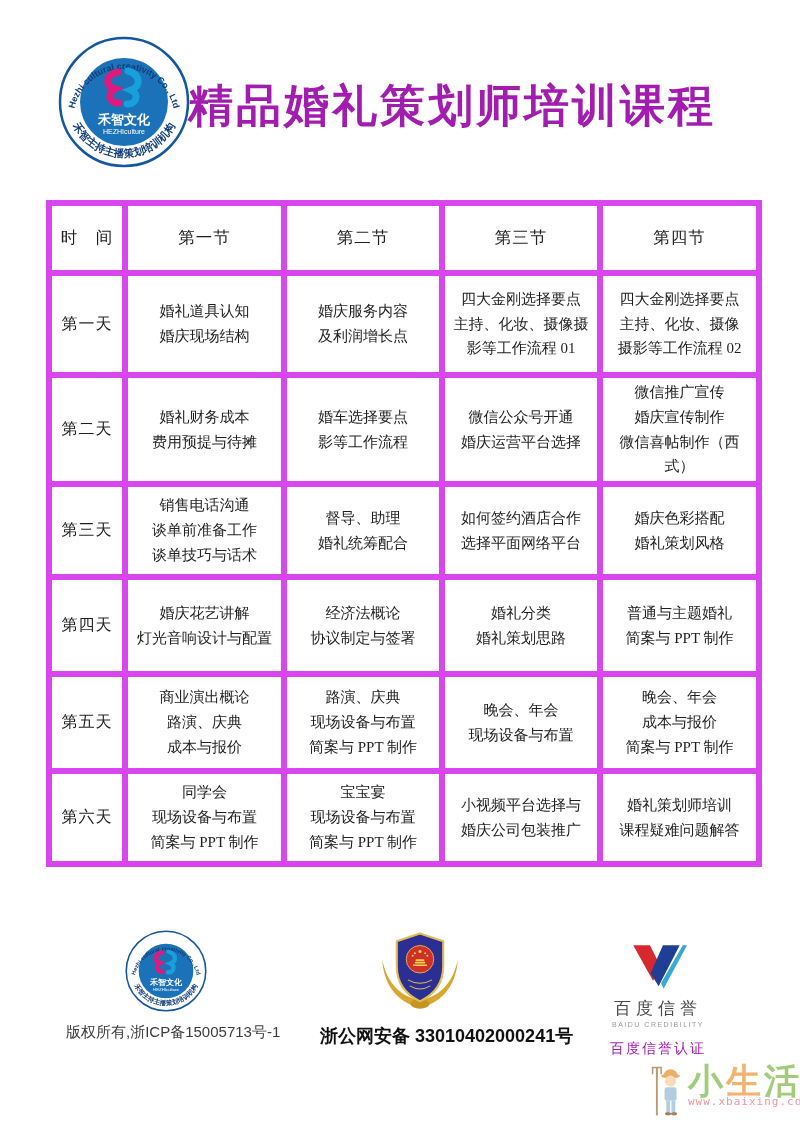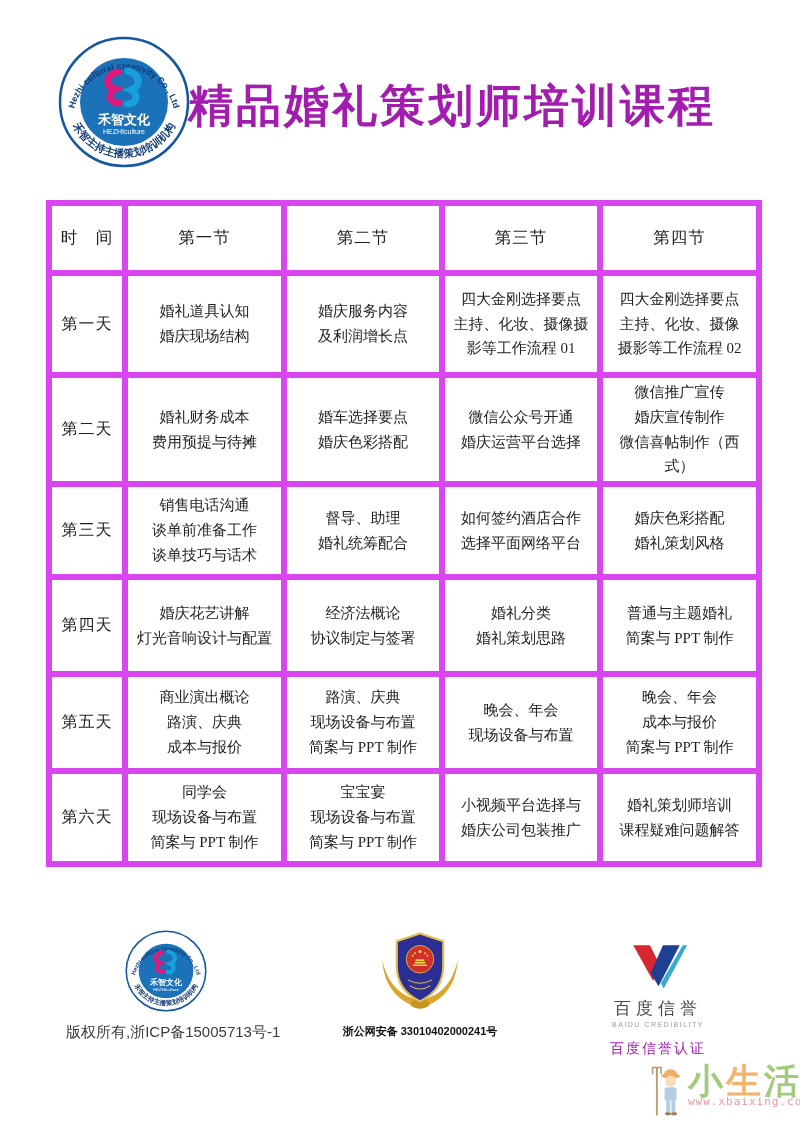--- a/index.html
+++ b/index.html
@@ -33,21 +33,21 @@
   tr.r1 { height:102px; } tr.r2 { height:93px; } tr.r3 { height:93px; }
   tr.r4 { height:97px; } tr.r5 { height:97px; } tr.r6 { height:93px; }
 
   
   .footer-left  { position:absolute; left:66px;  top:930px; width:200px; text-align:center; }
   .footer-left .hezhi-logo-small { position:static; width:82px; height:82px; }
   .icp-text { margin-top:7px; font-size:15px; color:#3c3c3c; white-space:nowrap; }
 
   .footer-center{ position:absolute; left:320px; top:930px; width:200px; text-align:center; }
   .police-badge { width:88px; height:86px; }
-  .police-text  { margin-top:4px; font-size:11px; font-weight:bold; color:#111; white-space:nowrap; }
+  .police-text  { margin-top:4px; font-size:18px; font-weight:bold; color:#111; white-space:nowrap; }
 
   .footer-right { position:absolute; left:578px; top:942px; width:160px; text-align:center; }
   .baidu-logo   { width:62px; height:50px; }
   .baidu-name   { font-size:17px; color:#4a4a4a; letter-spacing:5px; margin-top:1px; white-space:nowrap; }
   .baidu-name-en{ font-size:7px; color:#9a9a9a; letter-spacing:1.5px; margin-top:1px; }
   .baidu-cert   { font-size:14px; color:#a21caf; letter-spacing:2px; margin-top:12px; white-space:nowrap; }
 
   
   .watermark { position:absolute; left:650px; top:1062px; width:150px; height:64px; }
   .wm-farmer { position:absolute; left:0; top:2px; width:36px; height:60px; opacity:.85; }
@@ -111,21 +111,21 @@
 影等工作流程 01</td>
         <td class="course-cell">四大金刚选择要点
 主持、化妆、摄像
 摄影等工作流程 02</td>
       </tr>
       <tr class="r2">
         <td class="day-cell">第二天</td>
         <td class="course-cell">婚礼财务成本
 费用预提与待摊</td>
         <td class="course-cell">婚车选择要点
-婚庆色彩搭配</td>
+影等工作流程</td>
         <td class="course-cell">微信公众号开通
 婚庆运营平台选择</td>
         <td class="course-cell">微信推广宣传
 婚庆宣传制作
 微信喜帖制作（西式）</td>
       </tr>
       <tr class="r3">
         <td class="day-cell">第三天</td>
         <td class="course-cell">销售电话沟通
 谈单前准备工作

